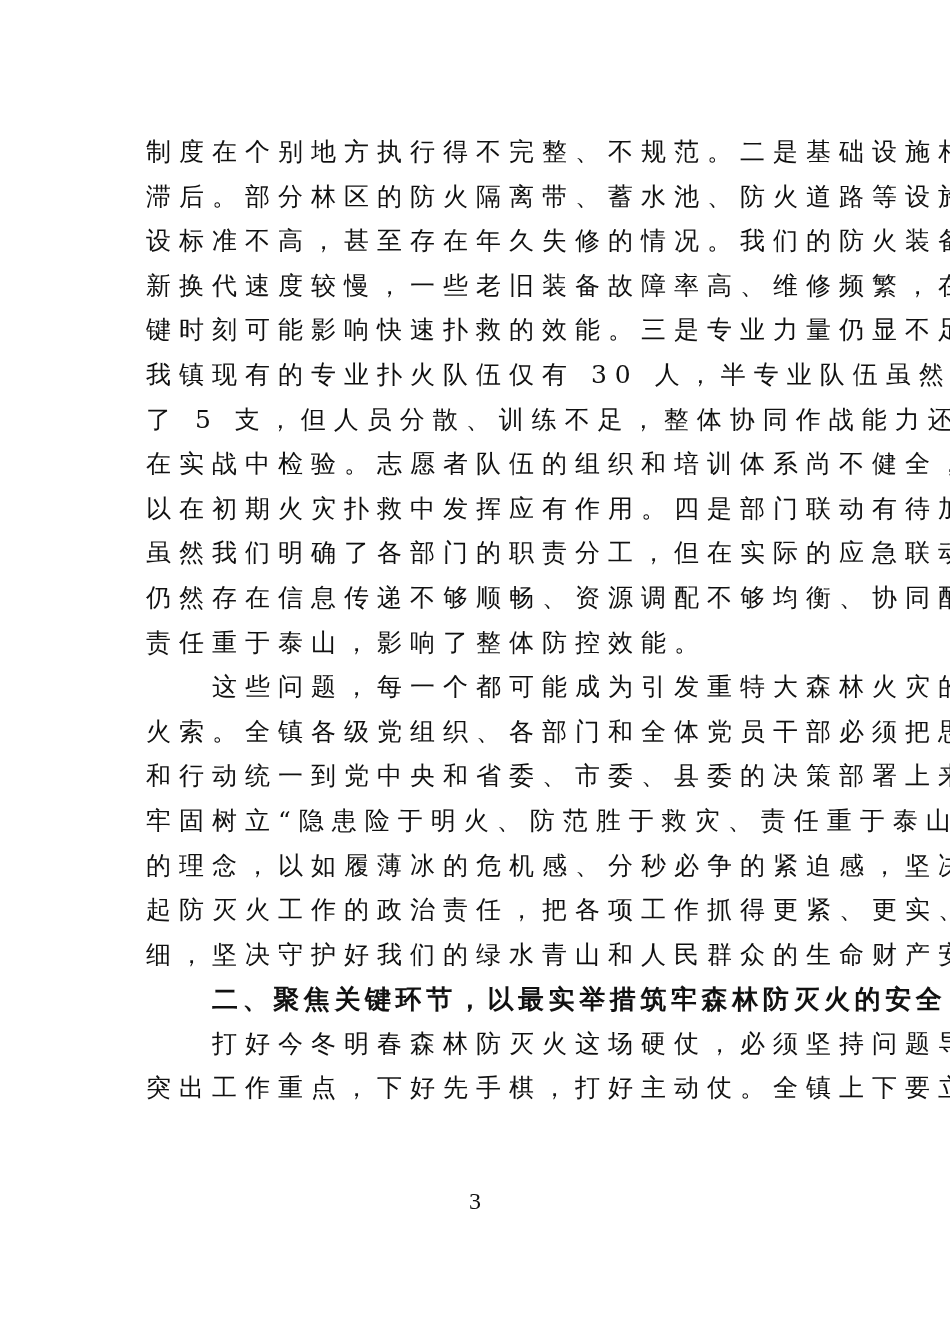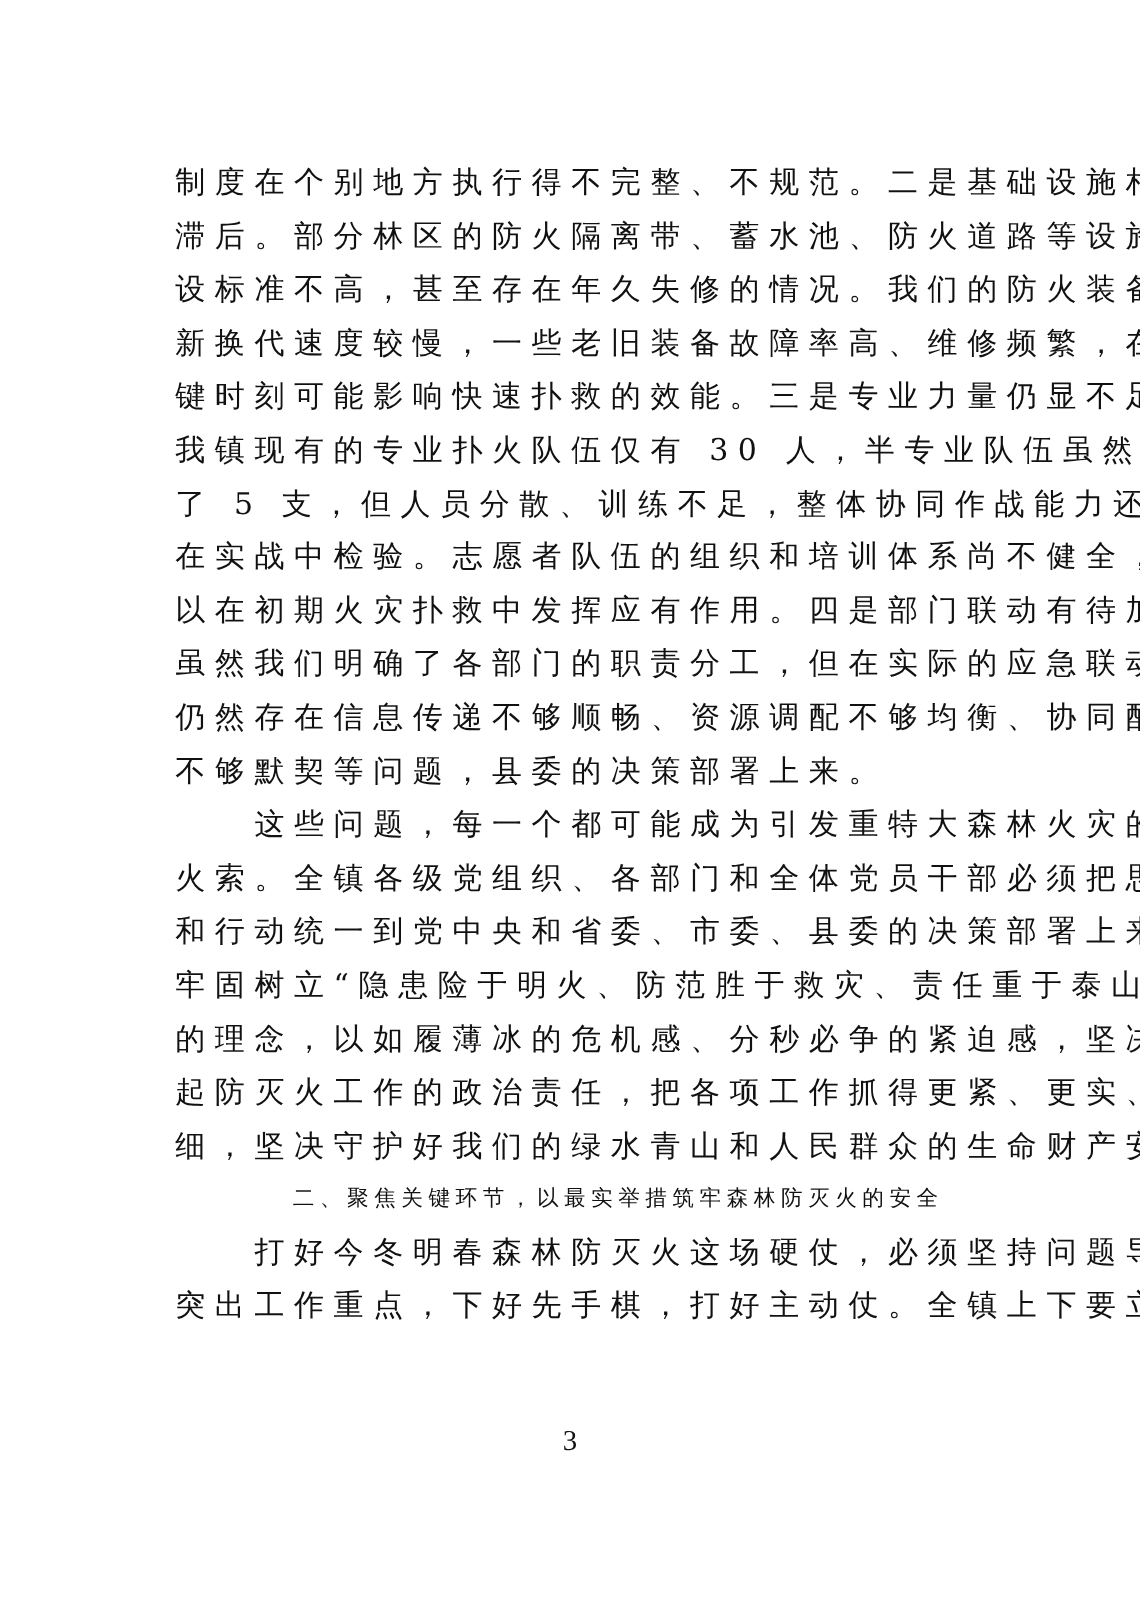--- a/index.html
+++ b/index.html
@@ -37,24 +37,23 @@
       display: block;
       white-space: nowrap;
       height: 44.6px;
       overflow: visible;
     }
     .indent {
       padding-left: 66px;
     }
     .heading {
       font-family: "DejaVu Sans", "Liberation Sans", sans-serif;
-      font-weight: normal;
+      font-weight: bold;
       letter-spacing: 4.6px;
-      font-size: 18px;
-      margin-left: 32px;
+      font-size: 26px;
     }
     .page-number {
       position: absolute;
       left: 0;
       width: 950px;
       top: 1188px;
       text-align: center;
       font-family: "Liberation Serif", "DejaVu Serif", serif;
       font-size: 24px;
       color: #111111;
@@ -71,21 +70,21 @@
       <span class="line">滞后。部分林区的防火隔离带、蓄水池、防火道路等设施建</span>
       <span class="line">设标准不高，甚至存在年久失修的情况。我们的防火装备更</span>
       <span class="line">新换代速度较慢，一些老旧装备故障率高、维修频繁，在关</span>
       <span class="line">键时刻可能影响快速扑救的效能。三是专业力量仍显不足。</span>
       <span class="line">我镇现有的专业扑火队伍仅有 30 人，半专业队伍虽然建立</span>
       <span class="line">了 5 支，但人员分散、训练不足，整体协同作战能力还有待</span>
       <span class="line">在实战中检验。志愿者队伍的组织和培训体系尚不健全，难</span>
       <span class="line">以在初期火灾扑救中发挥应有作用。四是部门联动有待加强</span>
       <span class="line">虽然我们明确了各部门的职责分工，但在实际的应急联动中</span>
       <span class="line">仍然存在信息传递不够顺畅、资源调配不够均衡、协同配合</span>
-      <span class="line">不够默契等问题，县委的决策部署上来。</span>
+      <span class="line">责任重于泰山，影响了整体防控效能。</span>
     </div>
 
     <div>
       <span class="line indent">这些问题，每一个都可能成为引发重特大森林火灾的导</span>
       <span class="line">火索。全镇各级党组织、各部门和全体党员干部必须把思想</span>
       <span class="line">和行动统一到党中央和省委、市委、县委的决策部署上来，</span>
       <span class="line">牢固树立“隐患险于明火、防范胜于救灾、责任重于泰山”</span>
       <span class="line">的理念，以如履薄冰的危机感、分秒必争的紧迫感，坚决扛</span>
       <span class="line">起防灭火工作的政治责任，把各项工作抓得更紧、更实、更</span>
       <span class="line">细，坚决守护好我们的绿水青山和人民群众的生命财产安全</span>

